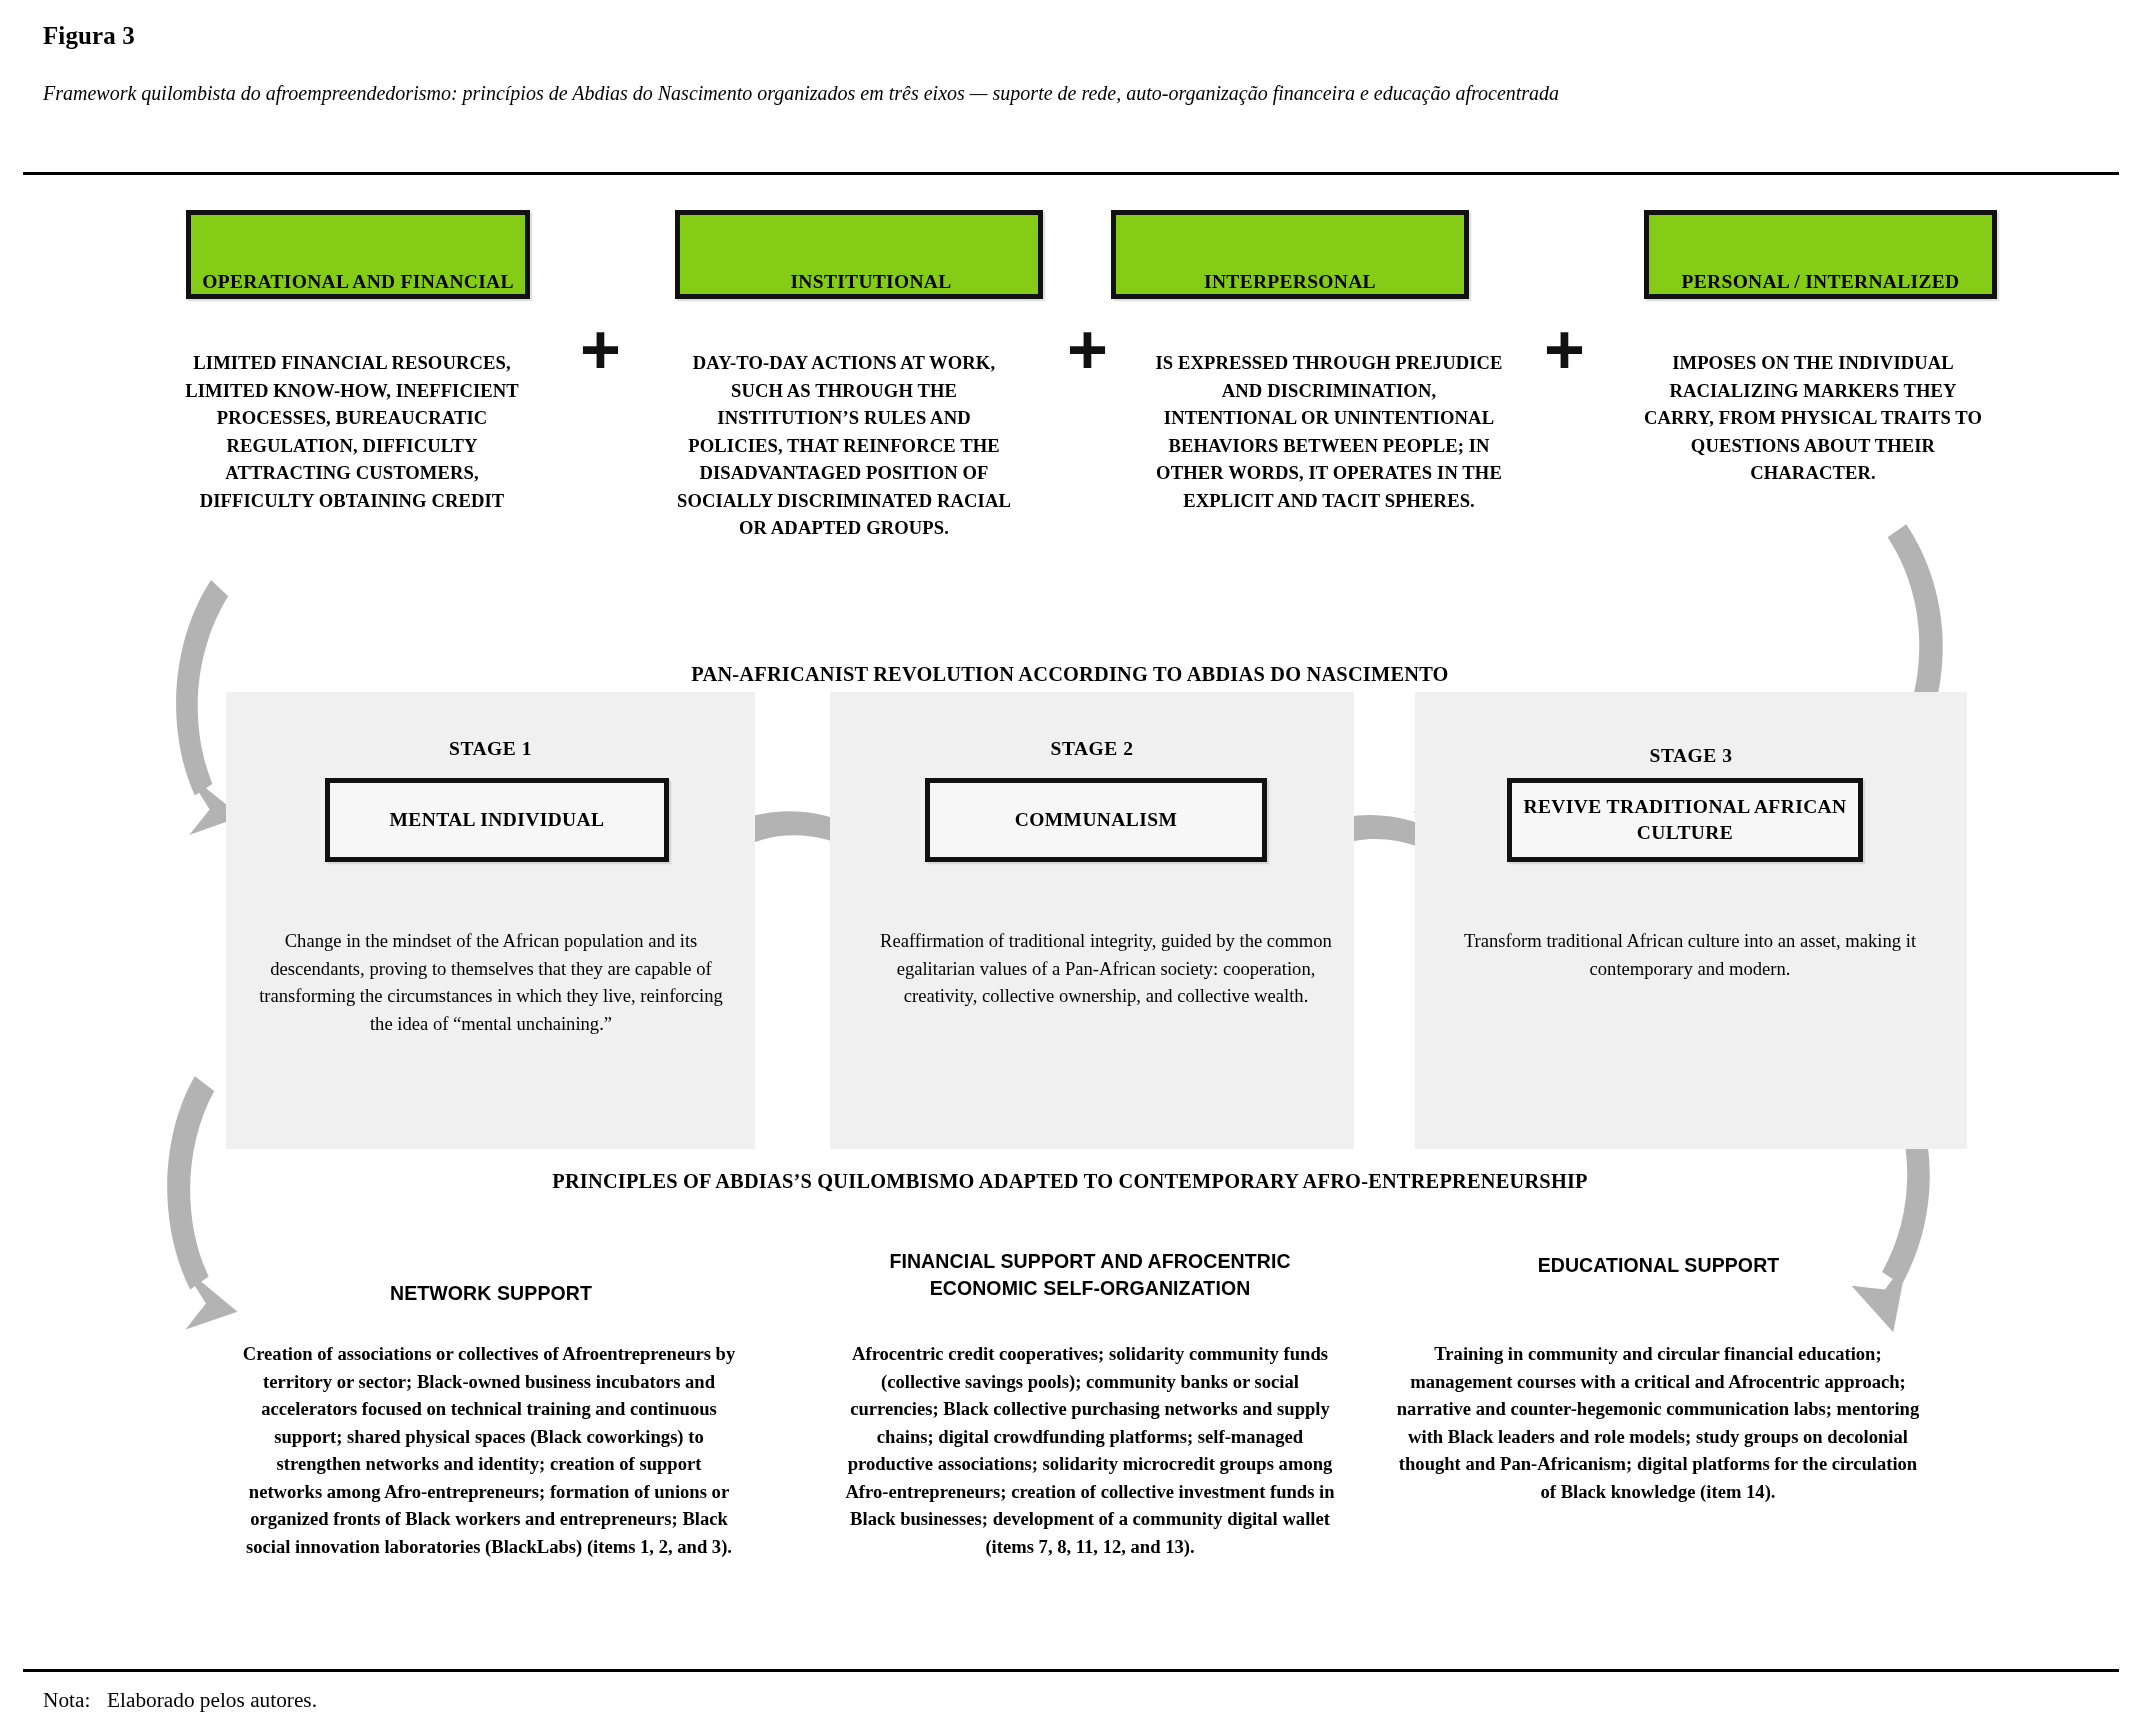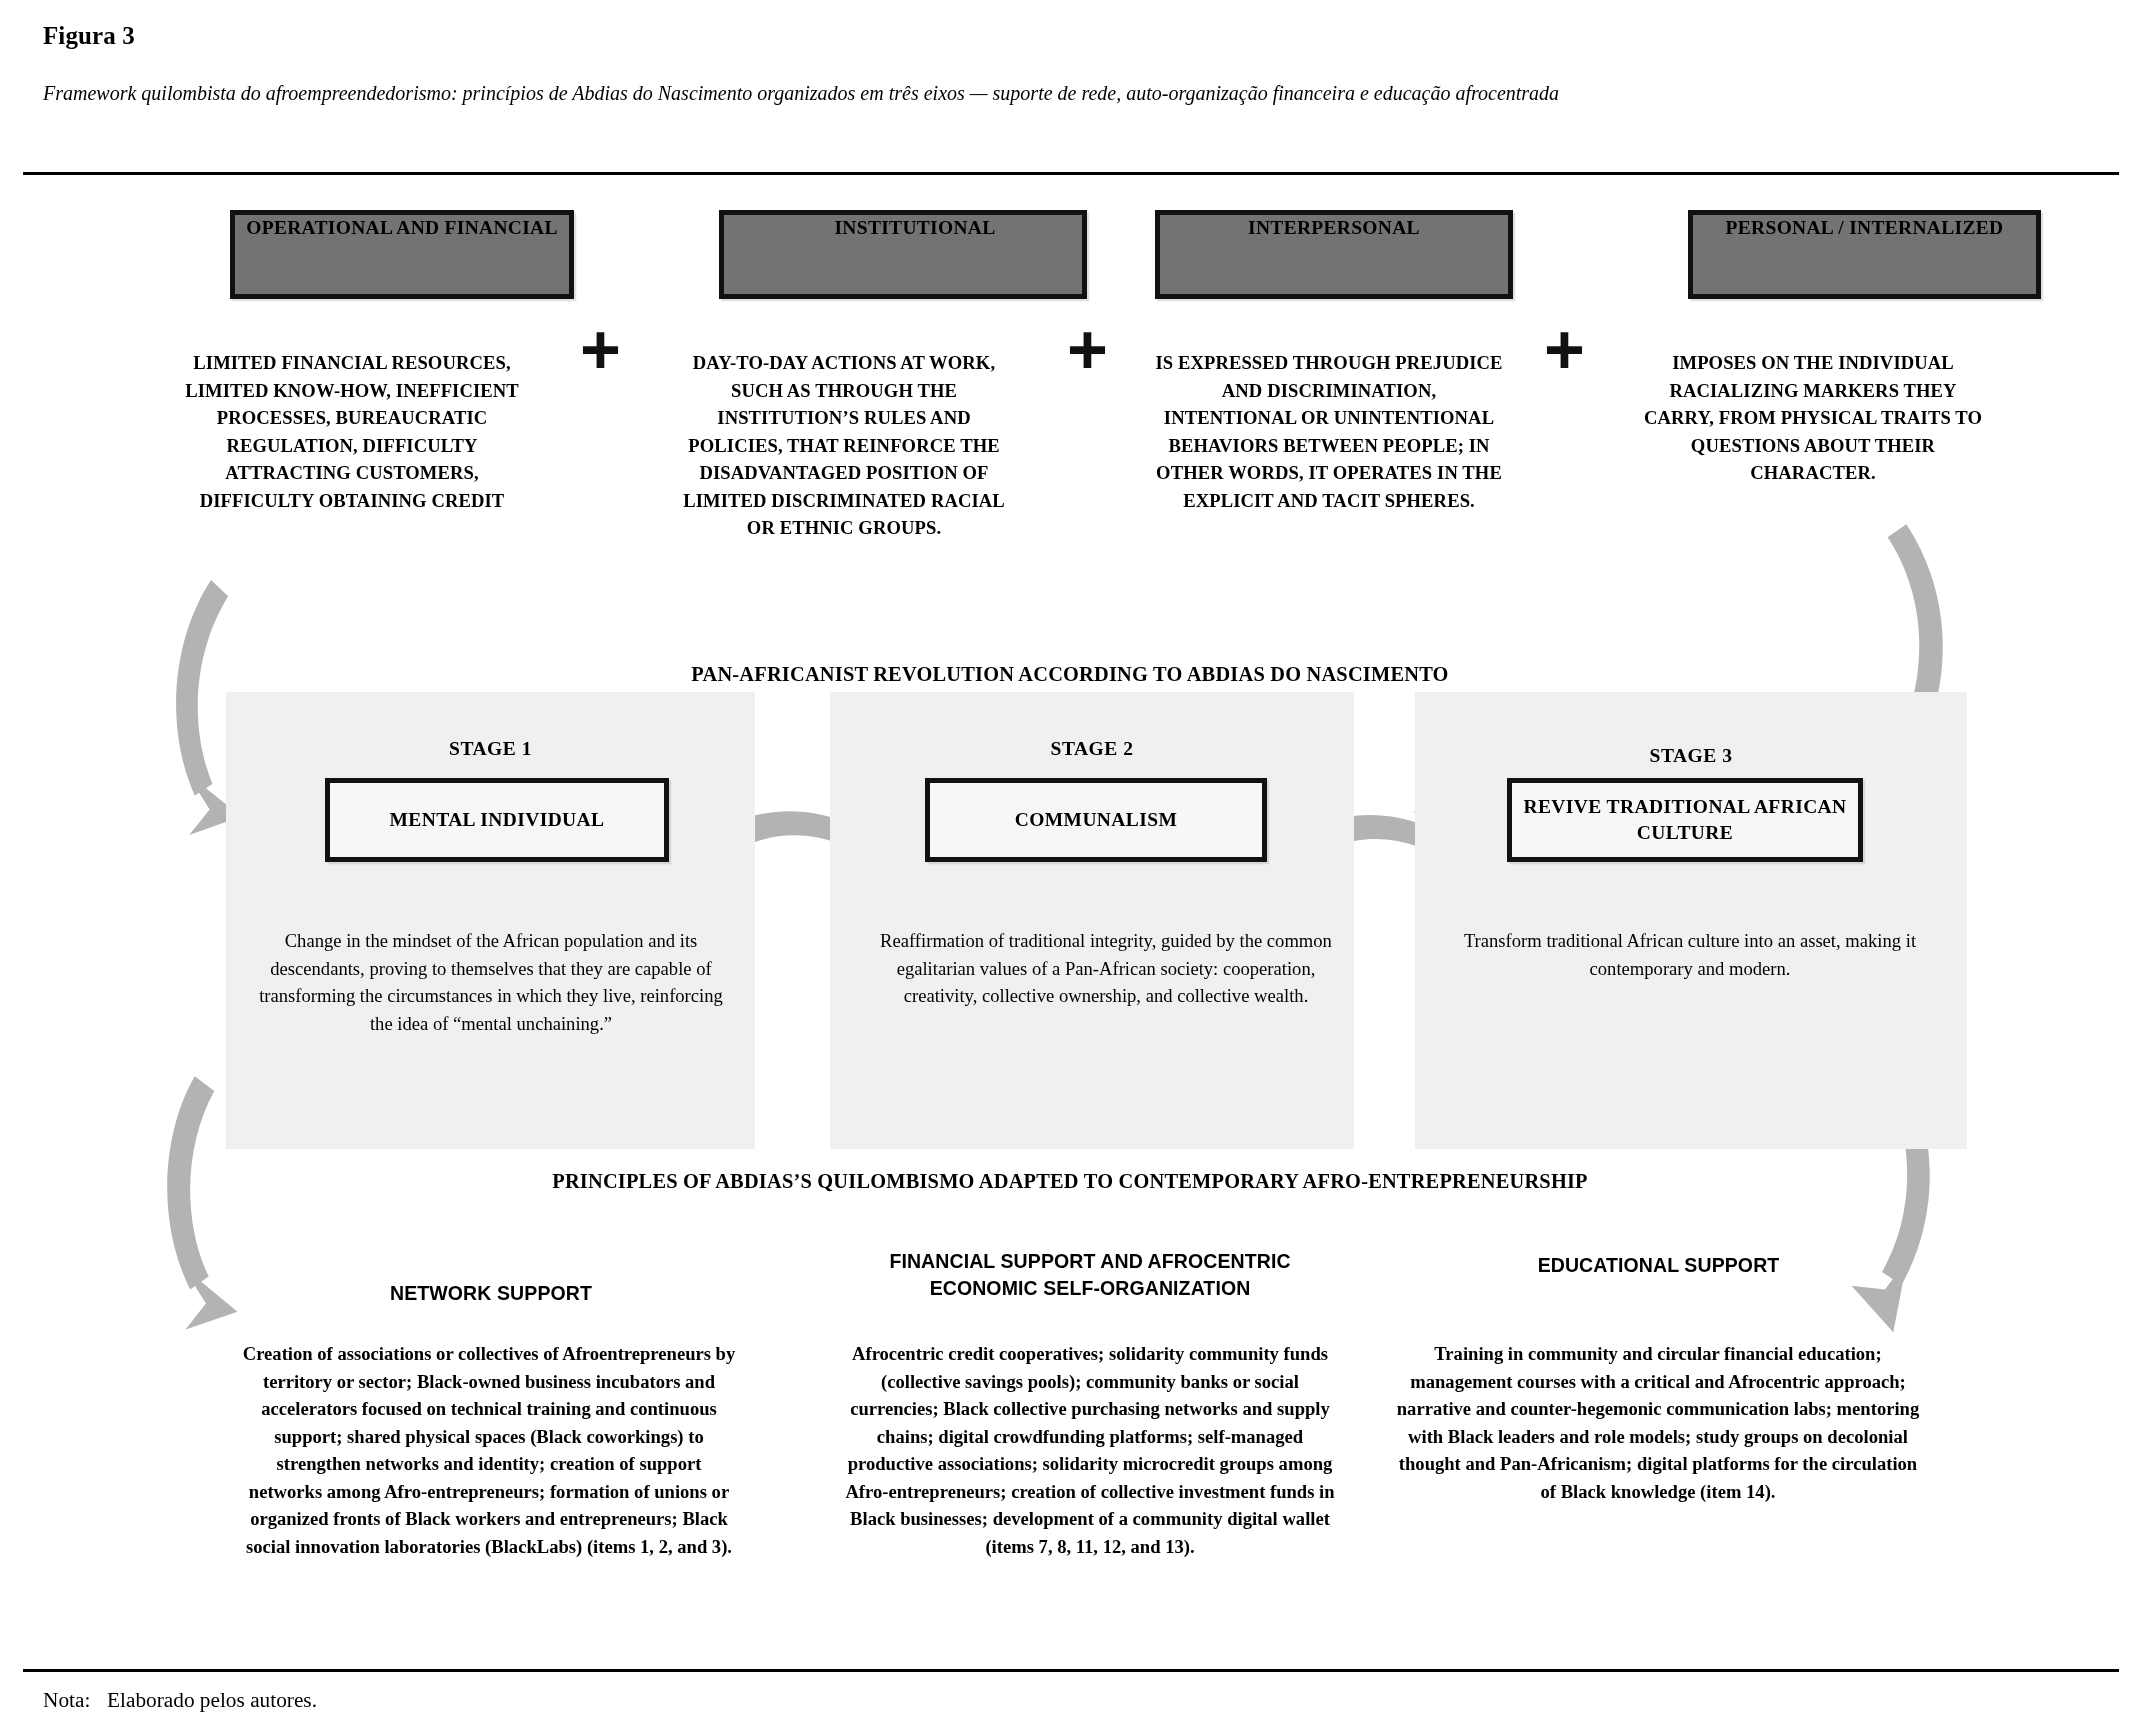--- a/index.html
+++ b/index.html
@@ -26,26 +26,25 @@
     position:absolute;left:23px;top:1669px;width:2096px;height:3.2px;background:#000;
   }
   #note{
     position:absolute;left:43px;top:1688px;
     font-family:"Liberation Serif",serif;font-size:21.3px;
   }
   #note .lbl{margin-right:16.7px;}
 
   
   .hdr-box{
-    position:absolute;border:5.1px solid #111;background:#737373;
-    display:flex;align-items:flex-start;justify-content:center;text-align:center;
+    position:absolute;border:5.1px solid #111;background:#84cc16;
+    display:flex;align-items:flex-end;justify-content:center;text-align:center;
     font-family:"Liberation Serif",serif;font-weight:bold;font-size:19.5px;
     line-height:1.3;letter-spacing:0.3px;
     box-shadow:2.3px 2.3px 0 rgba(0,0,0,.12);
-    margin-left:44px;
   }
   .col-text{
     position:absolute;text-align:center;
     font-family:"Liberation Serif",serif;font-weight:bold;font-size:18.6px;
     line-height:1.48;letter-spacing:0.1px;
   }
   .plus{
     position:absolute;font-family:"Liberation Sans",sans-serif;
     font-size:70px;font-weight:bold;line-height:1;color:#111;
   }
@@ -139,21 +138,21 @@
 <div class="hdr-box" style="left:186px;top:210px;width:334px;height:79px;">
   <span>OPERATIONAL AND FINANCIAL</span>
 </div>
 <div class="col-text" style="left:176px;top:349px;width:352px;">LIMITED FINANCIAL RESOURCES, LIMITED KNOW-HOW, INEFFICIENT PROCESSES, BUREAUCRATIC REGULATION, DIFFICULTY ATTRACTING CUSTOMERS, DIFFICULTY OBTAINING CREDIT</div>
 
 <div class="plus" style="left:580px;top:315px;">+</div>
 
 <div class="hdr-box" style="left:675px;top:210px;width:334px;height:79px;padding-left:24px;">
   <span>INSTITUTIONAL</span>
 </div>
-<div class="col-text" style="left:668px;top:349px;width:352px;">DAY-TO-DAY ACTIONS AT WORK, SUCH AS THROUGH THE INSTITUTION’S RULES AND POLICIES, THAT REINFORCE THE DISADVANTAGED POSITION OF LIMITED DISCRIMINATED RACIAL OR ETHNIC GROUPS.</div>
+<div class="col-text" style="left:668px;top:349px;width:352px;">DAY-TO-DAY ACTIONS AT WORK, SUCH AS THROUGH THE INSTITUTION’S RULES AND POLICIES, THAT REINFORCE THE DISADVANTAGED POSITION OF SOCIALLY DISCRIMINATED RACIAL OR ADAPTED GROUPS.</div>
 
 <div class="plus" style="left:1067px;top:315px;">+</div>
 
 <div class="hdr-box" style="left:1111px;top:210px;width:348px;height:79px;">
   <span>INTERPERSONAL</span>
 </div>
 <div class="col-text" style="left:1155px;top:349px;width:348px;">IS EXPRESSED THROUGH PREJUDICE AND DISCRIMINATION, INTENTIONAL OR UNINTENTIONAL BEHAVIORS BETWEEN PEOPLE; IN OTHER WORDS, IT OPERATES IN THE EXPLICIT AND TACIT SPHERES.</div>
 
 <div class="plus" style="left:1544px;top:315px;">+</div>
 

